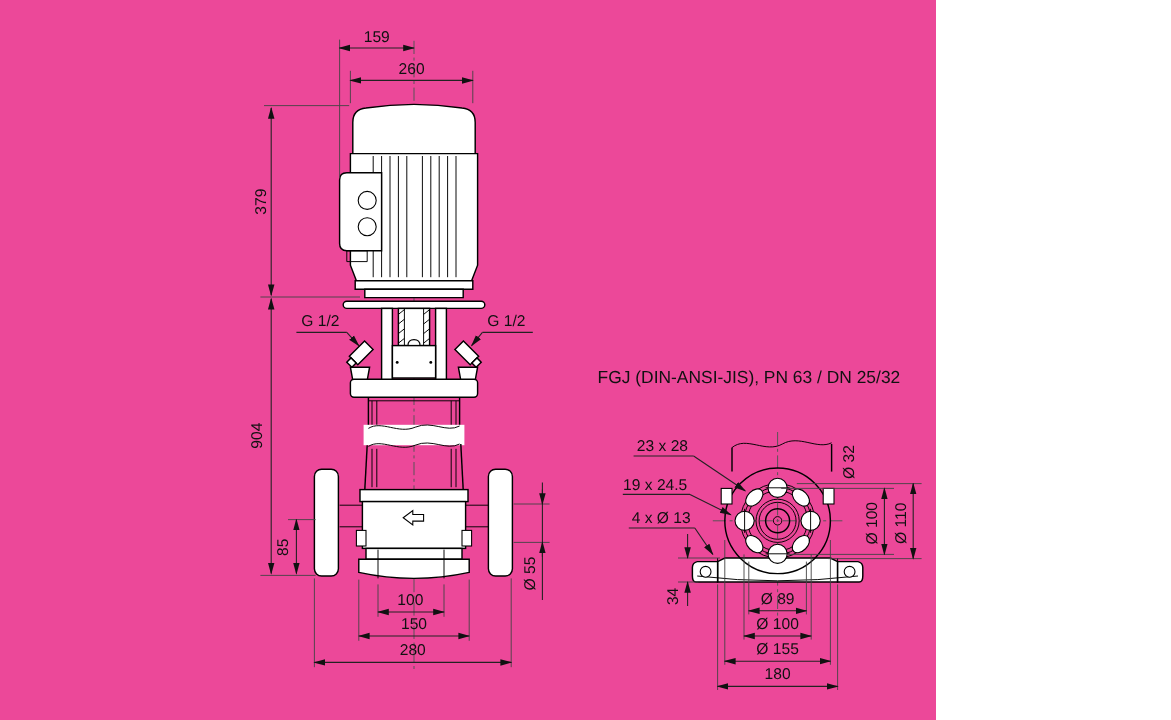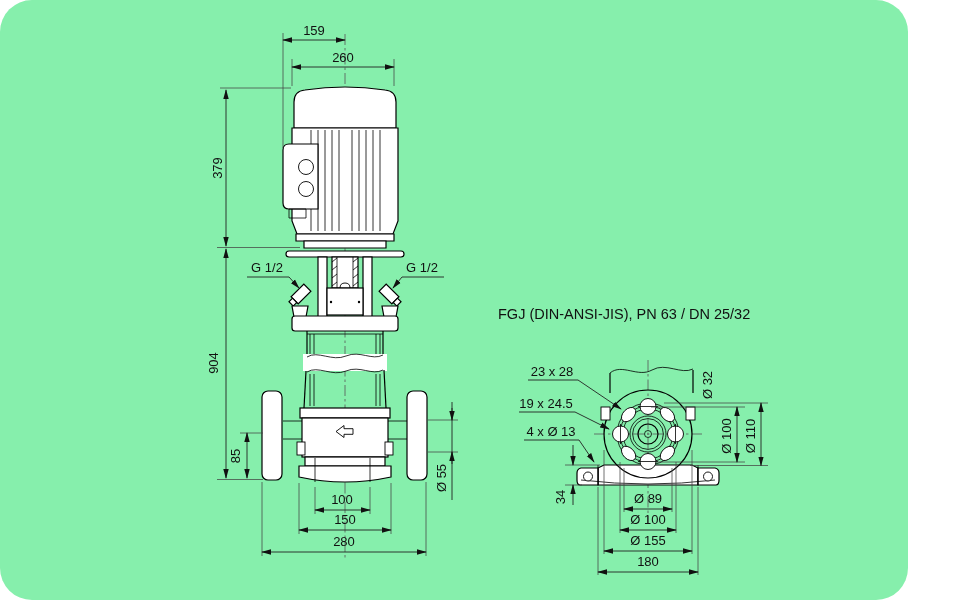--- a/index.html
+++ b/index.html
@@ -1,17 +1,17 @@
 <!DOCTYPE html>
 <html><head>
 <meta charset="utf-8">
 <style>
   html,body{margin:0;padding:0;background:#fff;}
-  .stage{position:relative;width:908px;height:600px;background:#86efac;overflow:hidden;
-         font-family:"Liberation Sans",sans-serif;border-radius:32px;}
+  .stage{position:relative;width:780px;height:600px;background:#ec4899;overflow:hidden;
+         font-family:"Liberation Sans",sans-serif;}
   svg{position:absolute;left:0;top:0;}
   .ol{fill:none;stroke:#000;stroke-width:1.2;}          
   .olw{fill:#fff;stroke:#000;stroke-width:1.2;}         
   .th{fill:none;stroke:#000;stroke-width:0.8;}          
   .thw{fill:#fff;stroke:#000;stroke-width:0.9;}
   .cl{fill:none;stroke:#555;stroke-width:0.8;stroke-dasharray:11 3 2.5 3;} 
   .xl{fill:none;stroke:#444;stroke-width:0.75;}         
   .dl{fill:none;stroke:#222;stroke-width:0.9;}          
   .t{font-size:13px;fill:#111;}
   .note{font-size:14.5px;fill:#111;}

